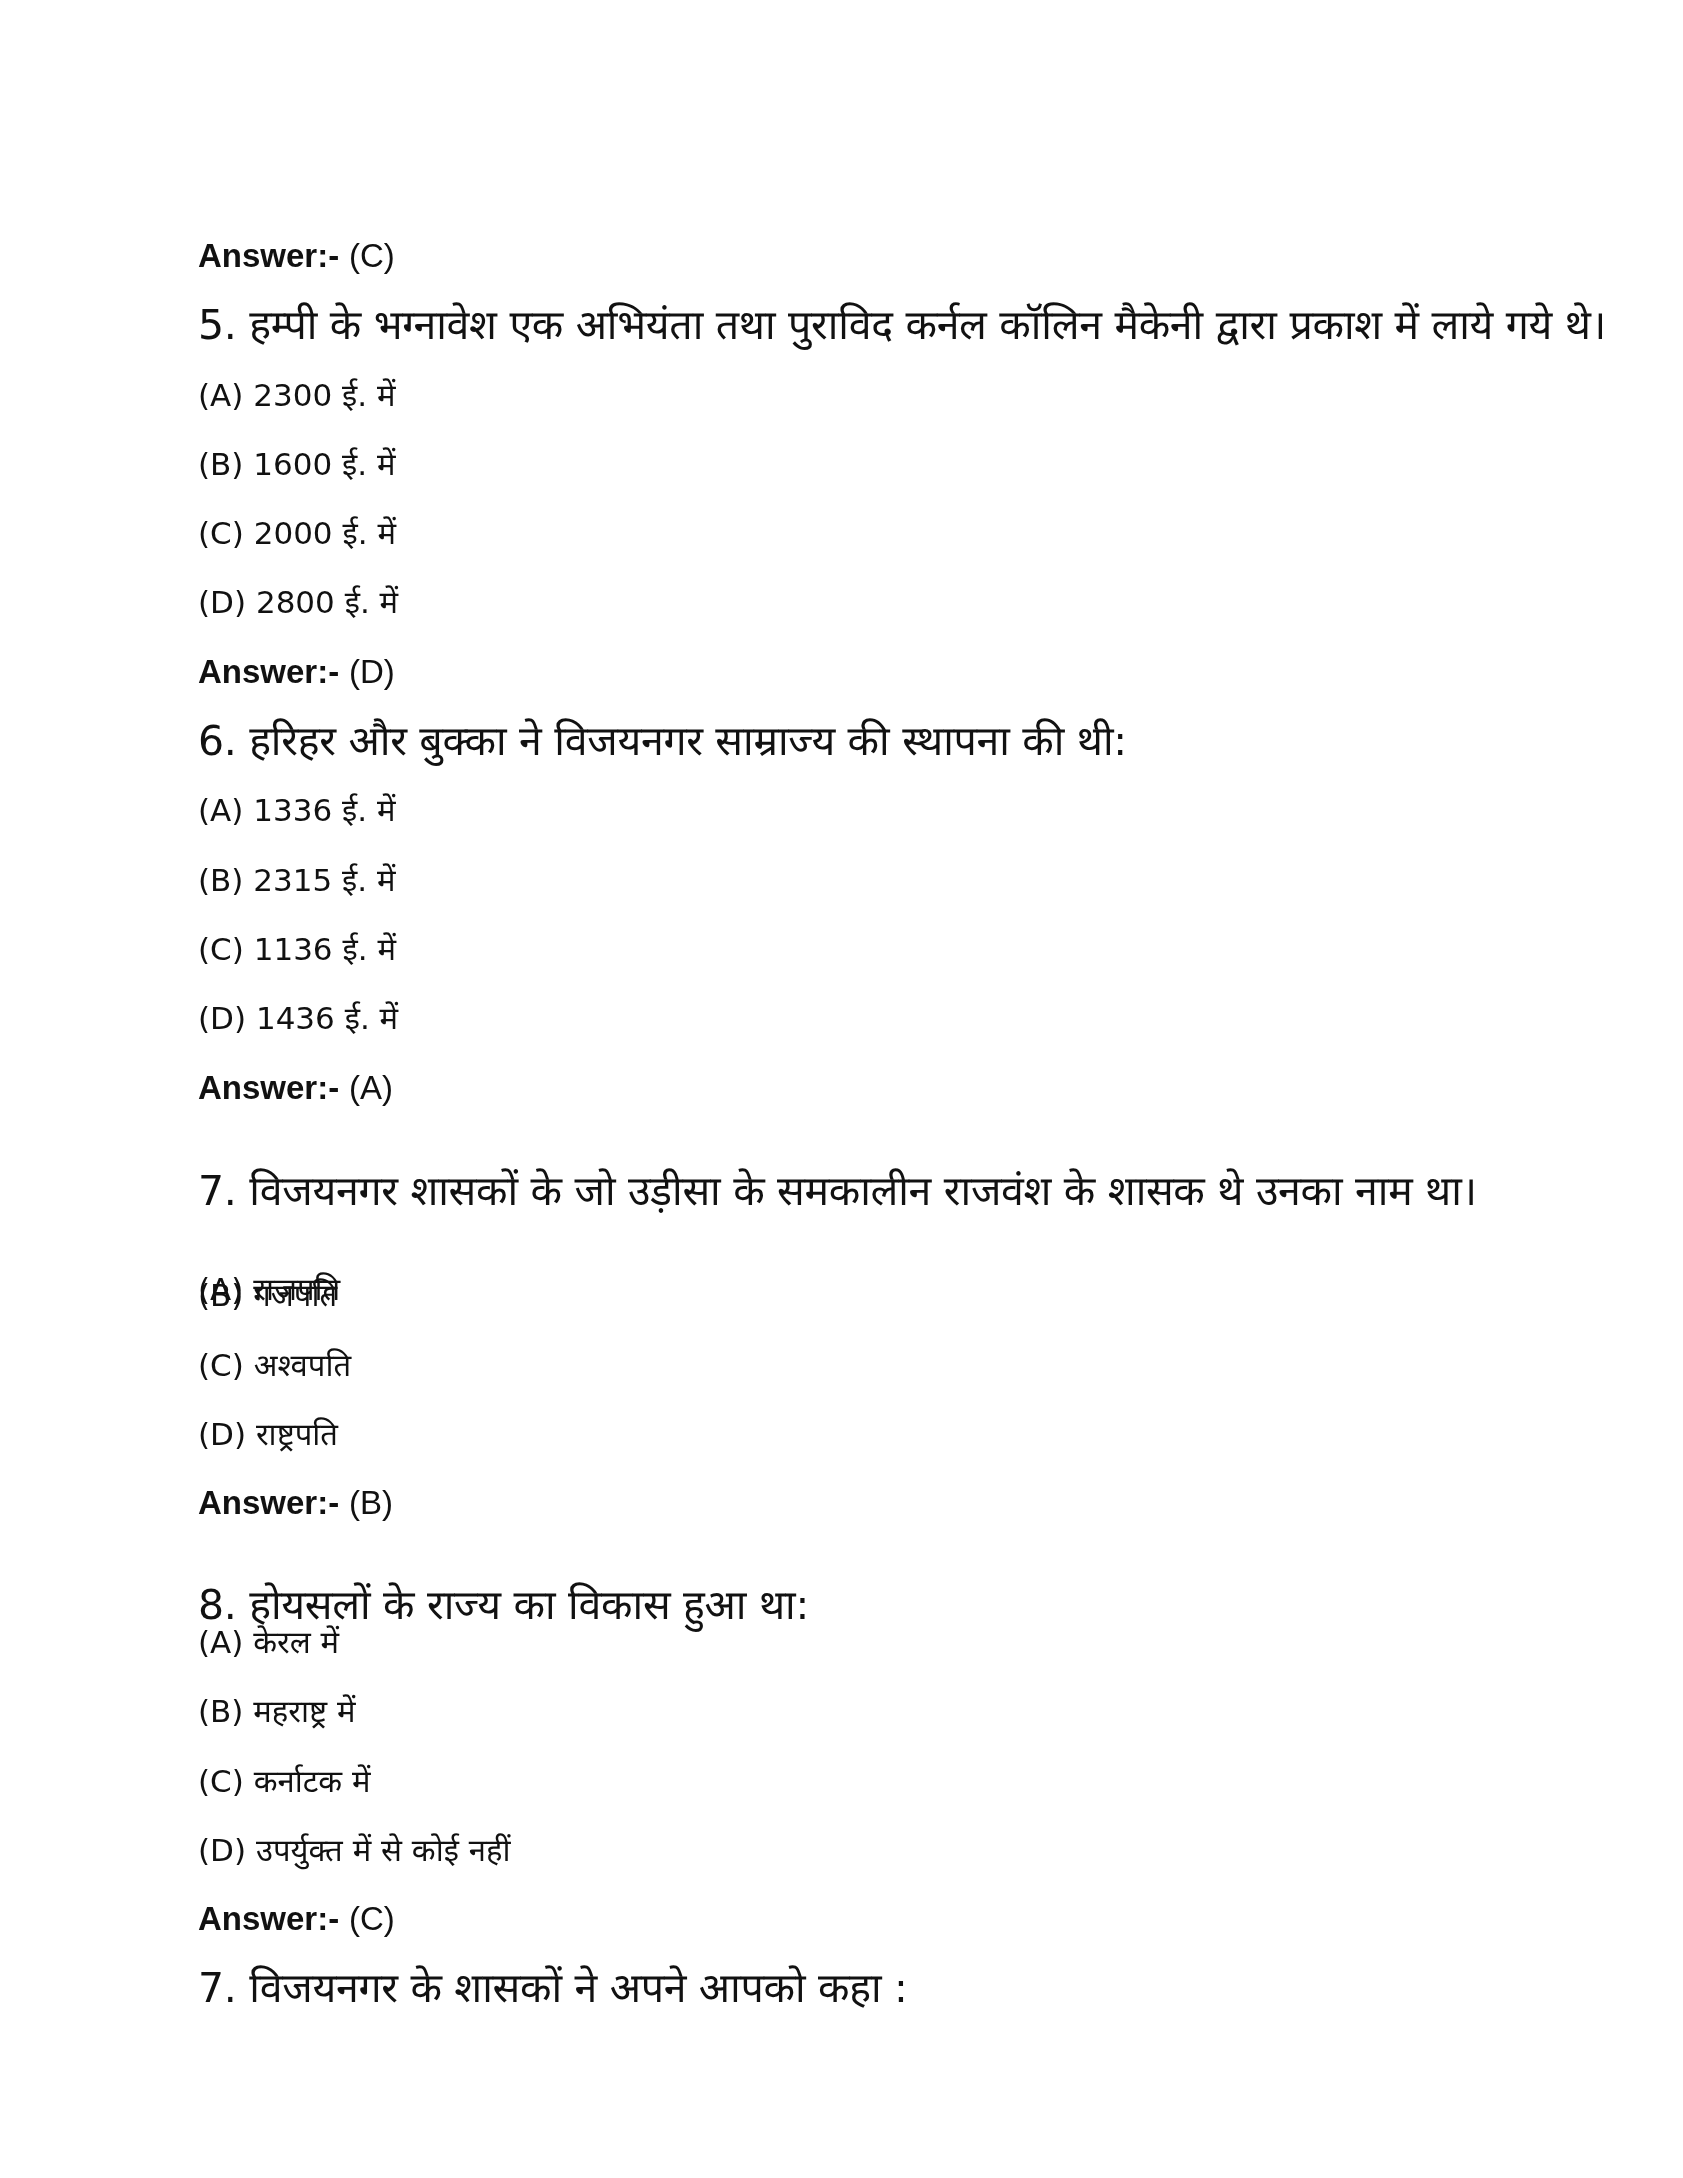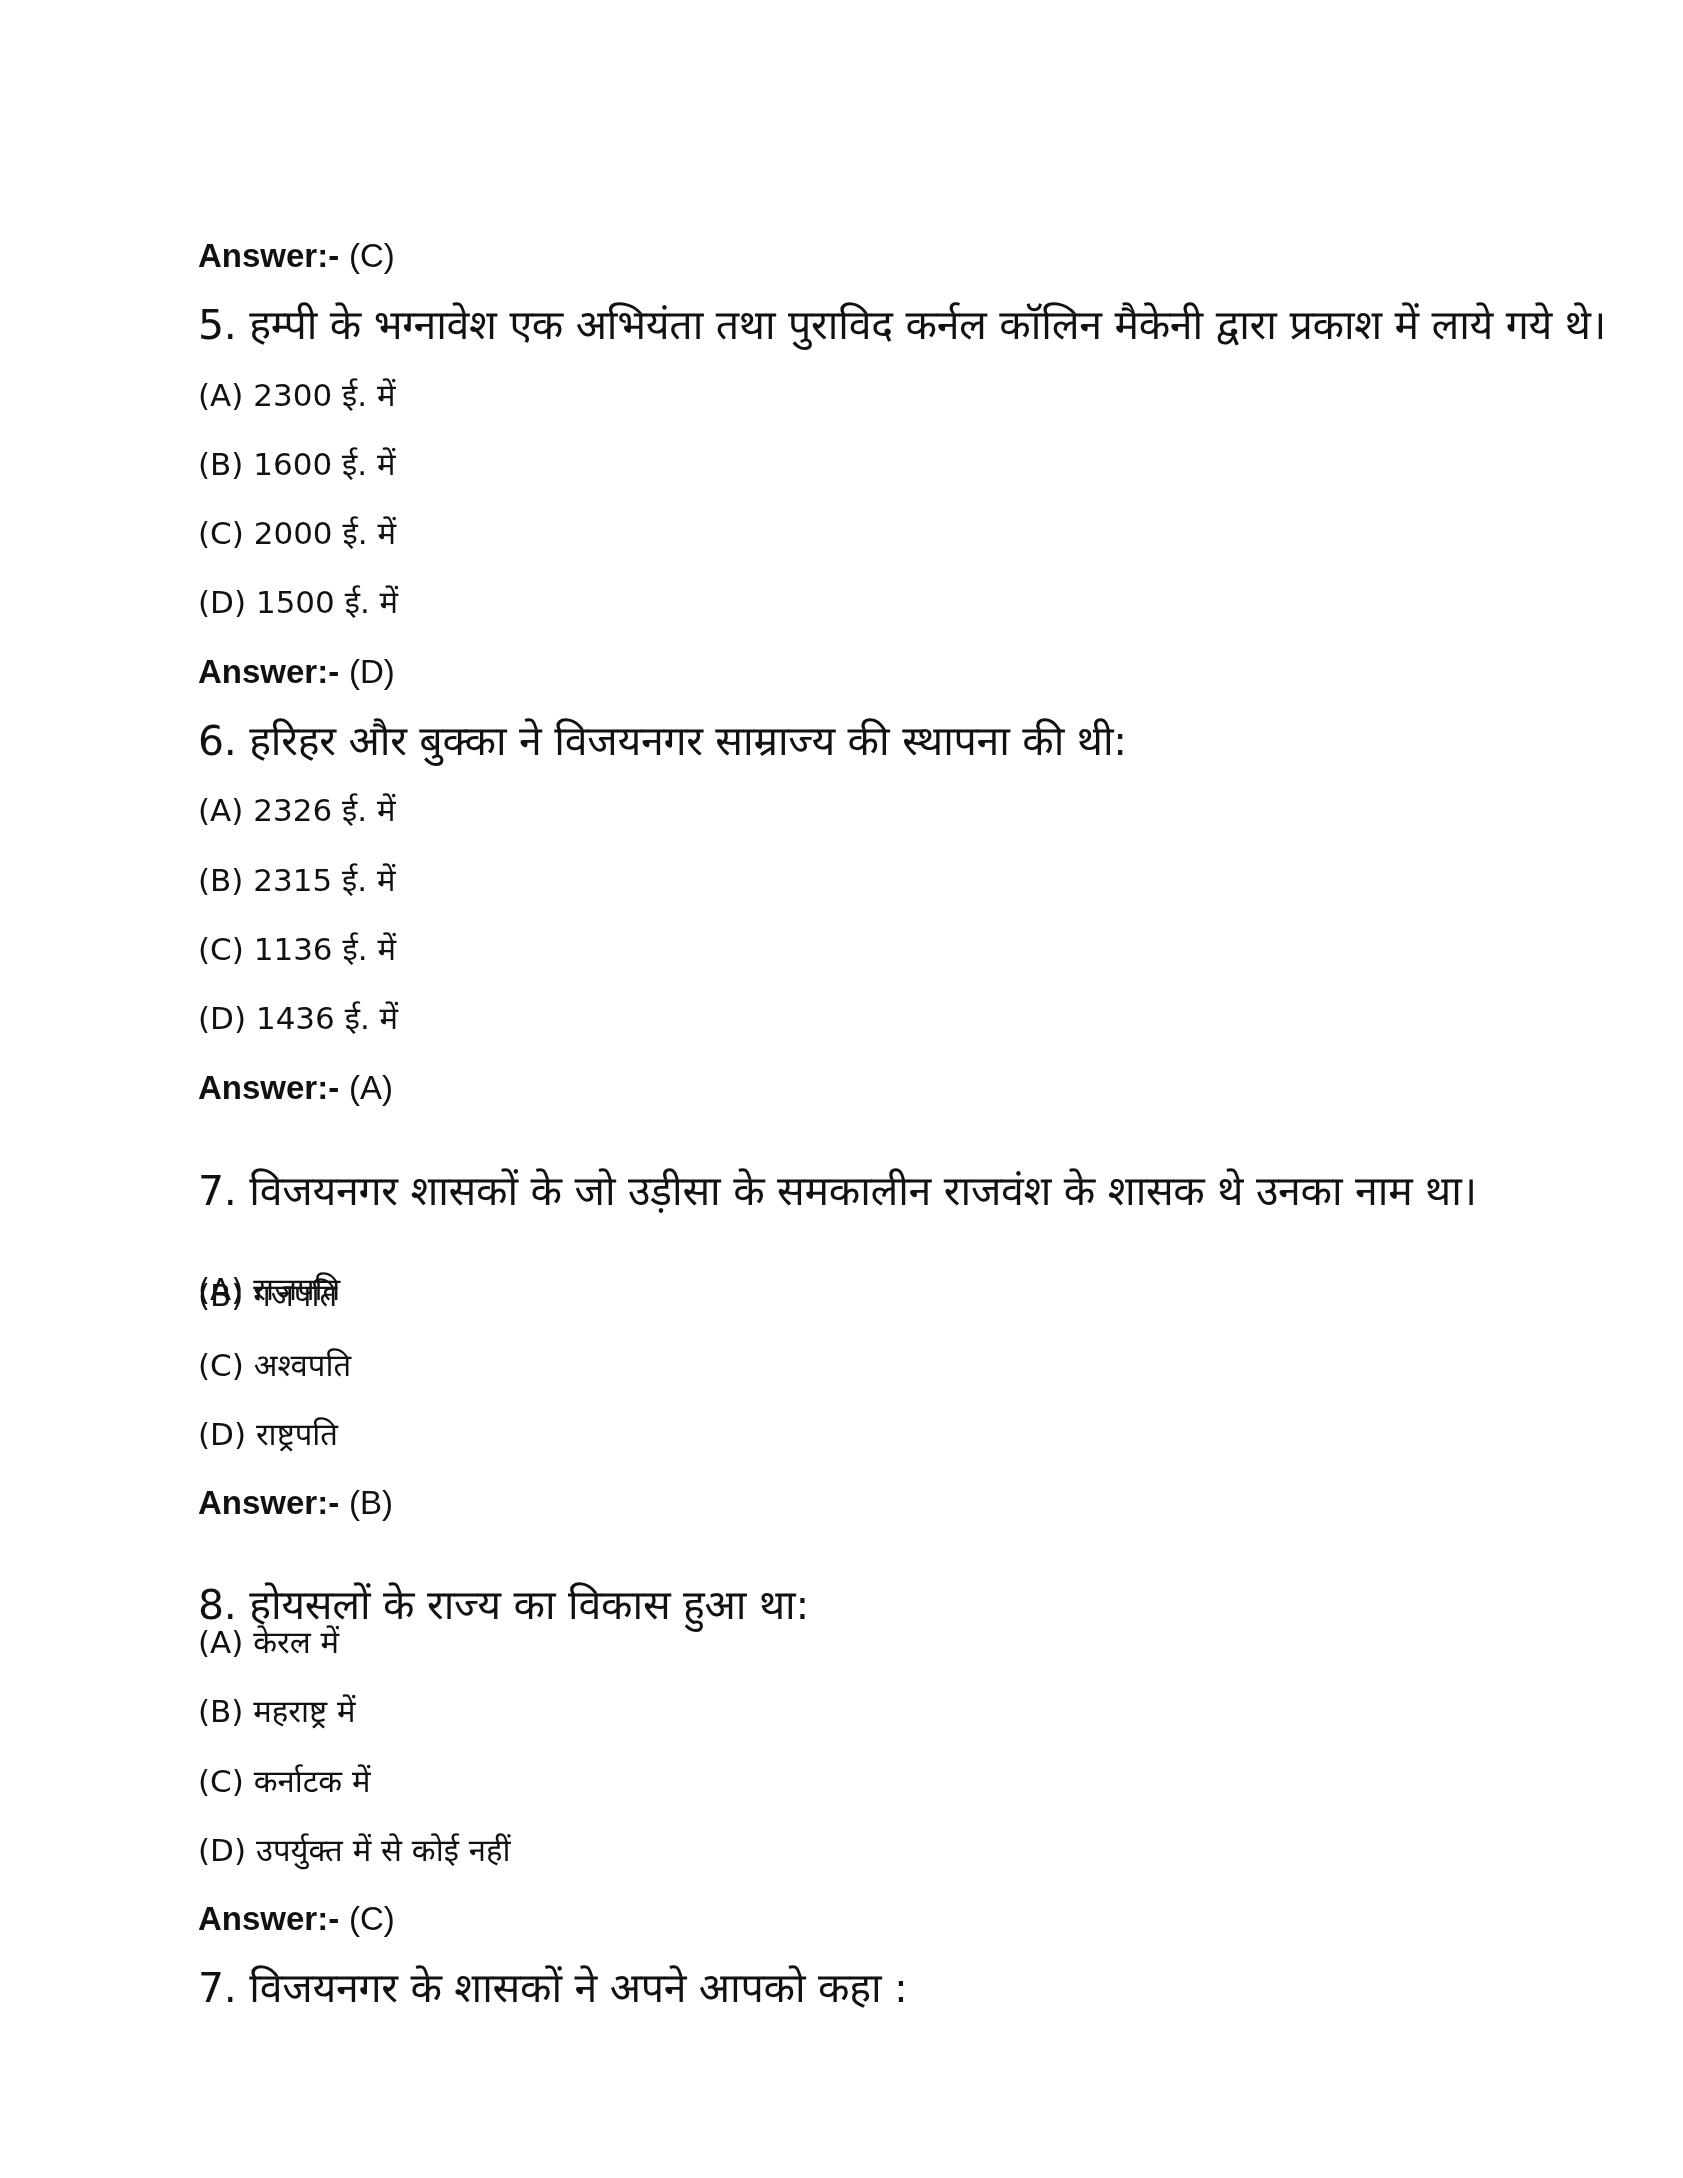--- a/index.html
+++ b/index.html
@@ -66,31 +66,31 @@
   <div class="line" style="top:412px">
     <span class="opt-letter">(B)</span>
     <span class="opt-text">1600 ई. में</span>
   </div>
   <div class="line" style="top:481px">
     <span class="opt-letter">(C)</span>
     <span class="opt-text">2000 ई. में</span>
   </div>
   <div class="line" style="top:550px">
     <span class="opt-letter">(D)</span>
-    <span class="opt-text">1500 ई. में</span>
+    <span class="opt-text">2800 ई. में</span>
   </div>
   <div class="line" style="top:620px">
     <span class="answer-label">Answer:-</span>
     <span class="answer-value">(D)</span>
   </div>
 
   <div class="line q-text" style="top:689px">6. हरिहर और बुक्का ने विजयनगर साम्राज्य की स्थापना की थी:</div>
   <div class="line" style="top:758px">
     <span class="opt-letter">(A)</span>
-    <span class="opt-text">2326 ई. में</span>
+    <span class="opt-text">1336 ई. में</span>
   </div>
   <div class="line" style="top:828px">
     <span class="opt-letter">(B)</span>
     <span class="opt-text">2315 ई. में</span>
   </div>
   <div class="line" style="top:897px">
     <span class="opt-letter">(C)</span>
     <span class="opt-text">1136 ई. में</span>
   </div>
   <div class="line" style="top:966px">

